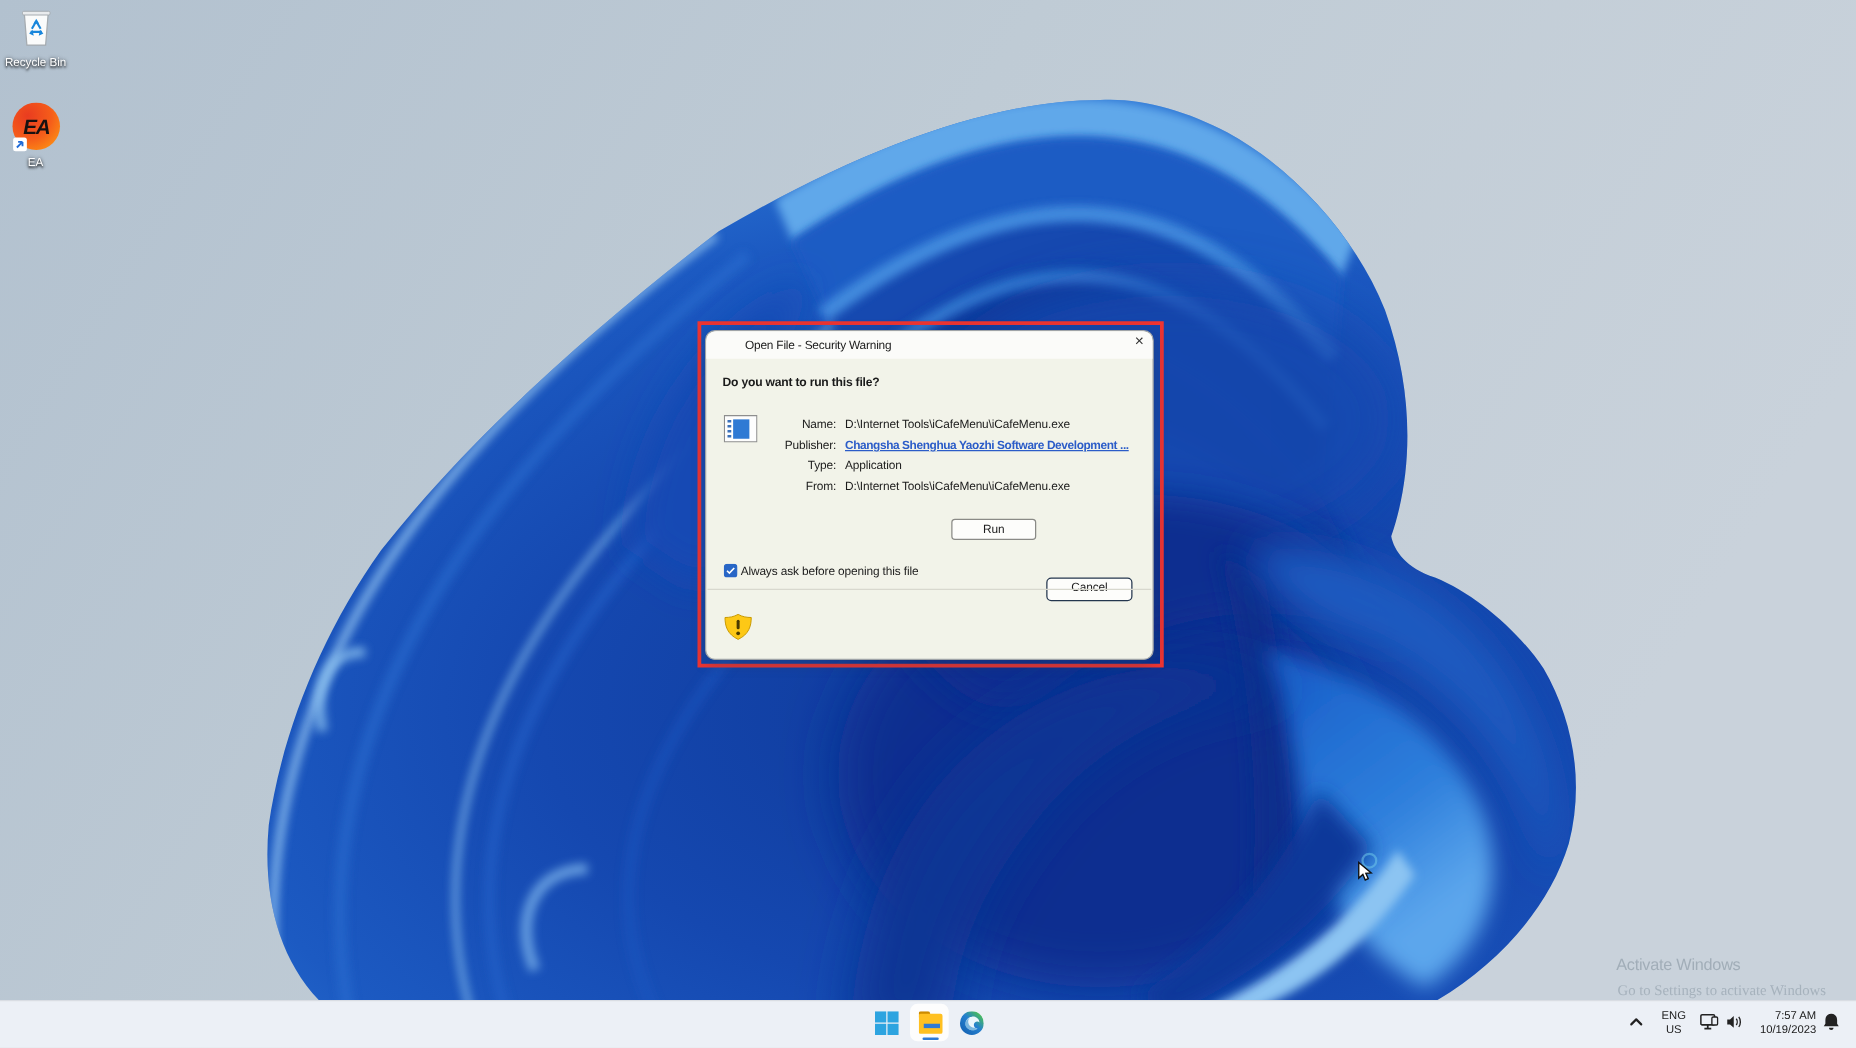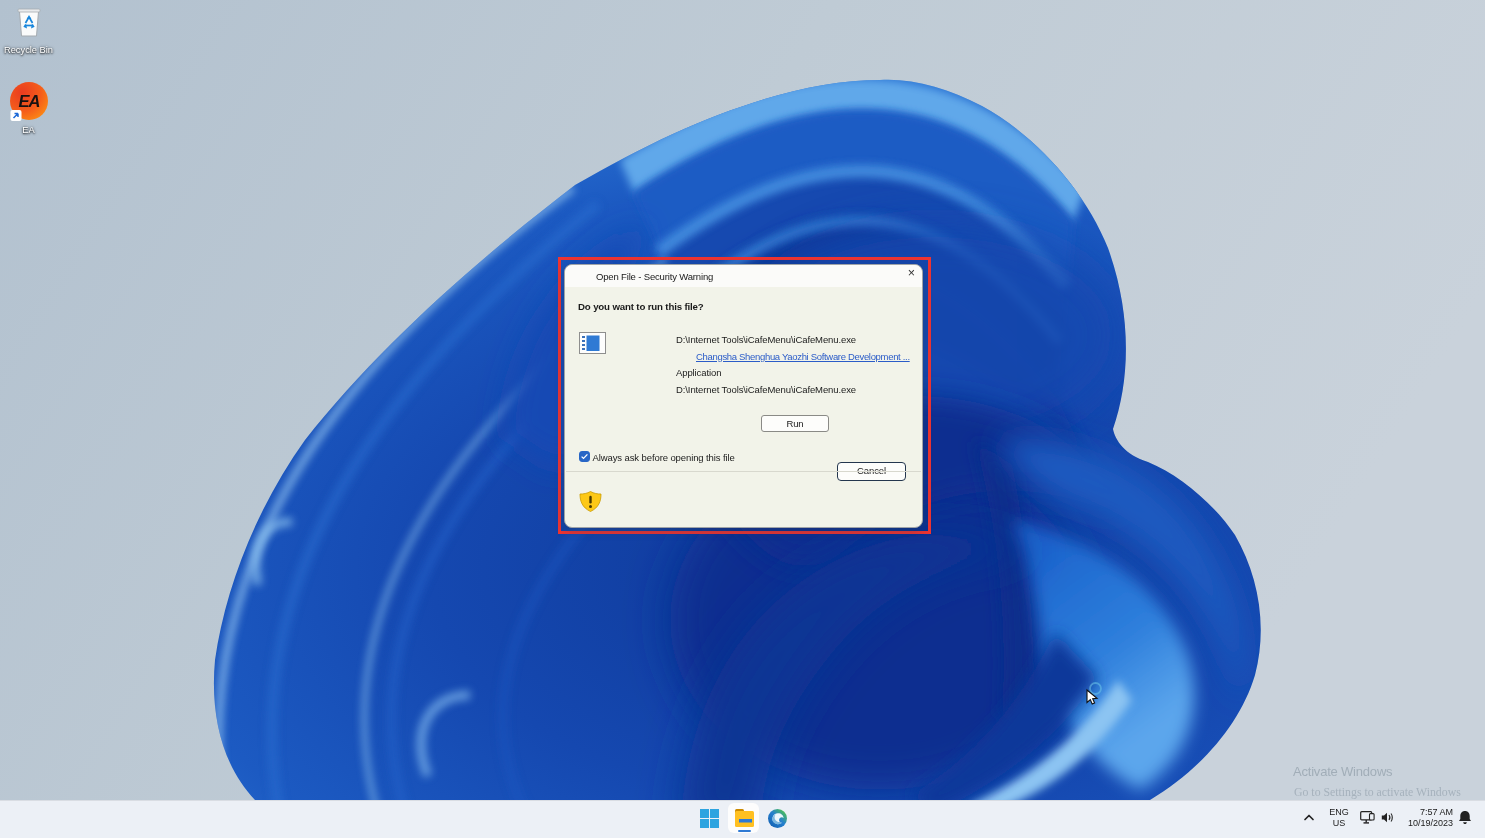--- a/index.html
+++ b/index.html
@@ -154,23 +154,26 @@
 
   <svg style="position:absolute;left:14px;top:67px" width="27" height="22" viewBox="0 0 27 22">
     <rect x="0.5" y="0.5" width="26" height="21" fill="#fdfdfd" stroke="#8e8e8e" stroke-width="1"></rect>
     <rect x="7.5" y="3.5" width="13" height="15.5" fill="#2f7ad4"></rect>
     <rect x="3" y="4" width="3" height="2" fill="#3a70b8"></rect>
     <rect x="3" y="8" width="3" height="2" fill="#3a70b8"></rect>
     <rect x="3" y="12" width="3" height="2" fill="#3a70b8"></rect>
     <rect x="3" y="16" width="3" height="2" fill="#3a70b8"></rect>
   </svg>
 
+  <div style="position:absolute;left:20px;top:67px;width:84px;text-align:right;line-height:16.5px;color:#1b1b1b;">
+    Name:<br>Publisher:<br>Type:<br>From:
+  </div>
   <div style="position:absolute;left:111px;top:67px;line-height:16.5px;white-space:nowrap;">
     D:\Internet Tools\iCafeMenu\iCafeMenu.exe<br>
-    <span style="color:#2b5cc8;font-weight:normal;text-decoration:underline;letter-spacing:-0.32px;margin-left:20px;">Changsha Shenghua Yaozhi Software Development ...</span><br>
+    <span style="color:#2b5cc8;font-weight:bold;text-decoration:underline;letter-spacing:-0.32px;">Changsha Shenghua Yaozhi Software Development ...</span><br>
     Application<br>
     D:\Internet Tools\iCafeMenu\iCafeMenu.exe
   </div>
 
   <div style="position:absolute;left:196px;top:150px;width:68px;height:17px;background:#fdfdfb;border:1px solid #8a8a86;border-radius:3px;text-align:center;line-height:15px;box-sizing:border-box;">Run</div>
   <div style="position:absolute;left:272px;top:149px;width:69px;height:19px;background:#fdfdfb;border:1.5px solid #24364e;border-radius:4px;text-align:center;line-height:16px;box-sizing:border-box;margin-top:48px;">Cancel</div>
 
   <svg style="position:absolute;left:14px;top:185.5px" width="11" height="11" viewBox="0 0 11 11">
     <rect x="0.5" y="0.5" width="10" height="10" rx="2.4" fill="#2866c6" stroke="#2866c6"></rect>
     <path d="M2.6 5.6 L4.5 7.4 L8.4 3.4" stroke="#fff" stroke-width="1.3" fill="none"></path>

